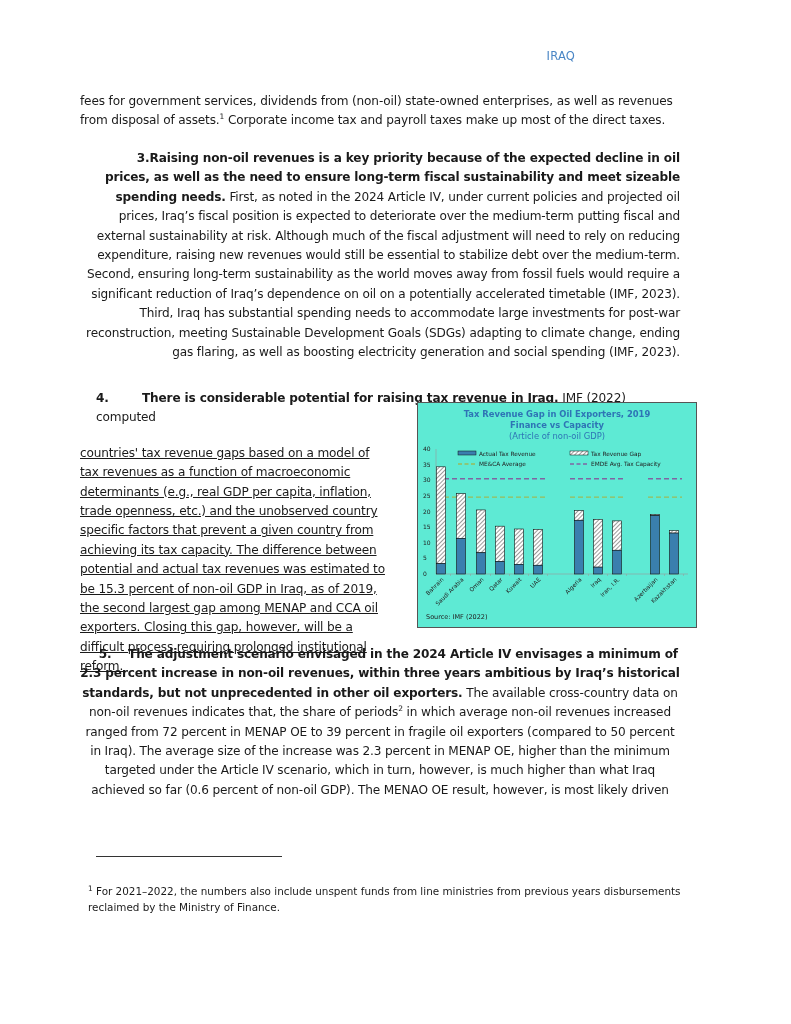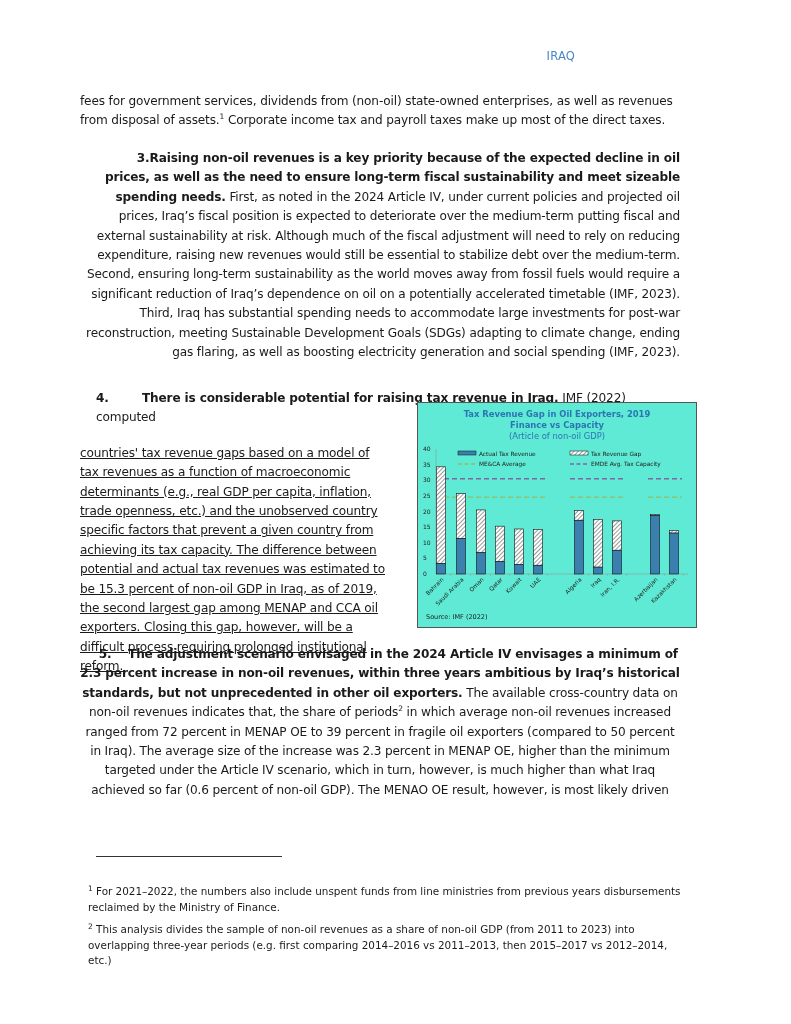--- a/index.html
+++ b/index.html
@@ -161,16 +161,15 @@
     </svg>
   </div>
 
   <div class="body-text" style="top:645px;text-align:center;">
     <p class="para"><span class="num">5.</span><span class="bold">The adjustment scenario envisaged in the 2024 Article IV envisages a minimum of 2.3 percent increase in non-oil revenues, within three years ambitious by Iraq’s historical standards, but not unprecedented in other oil exporters.</span><span>  The available cross-country data on non-oil revenues indicates that, the share of periods</span><sup>2</sup><span> in which average non-oil revenues increased ranged from 72 percent in MENAP OE to 39 percent in fragile oil exporters (compared to 50 percent in Iraq). The average size of the increase was 2.3 percent in MENAP OE, higher than the minimum targeted under the Article IV scenario, which in turn, however, is much higher than what Iraq achieved so far (0.6 percent of non-oil GDP).  The MENAO OE result, however, is most likely driven</span></p>
   </div>
 
   <div class="footnote-rule"></div>
   <div class="footnotes">
     <p><sup>1</sup><span> For 2021–2022, the numbers also include unspent funds from line ministries from previous years disbursements reclaimed by the Ministry of Finance.</span></p>
-    <p><sup>2</sup><span> This analysis divides the sample of non-oil revenues as a share of non-oil GDP (from 2011 to 2023) into overlapping three-year periods (e.g. first comparing 2014–2016 vs 2011–2013, then 2015–2017 vs 2012–2014, etc.)</span></p>
   </div>
 
 </div>
 
 </body></html>

